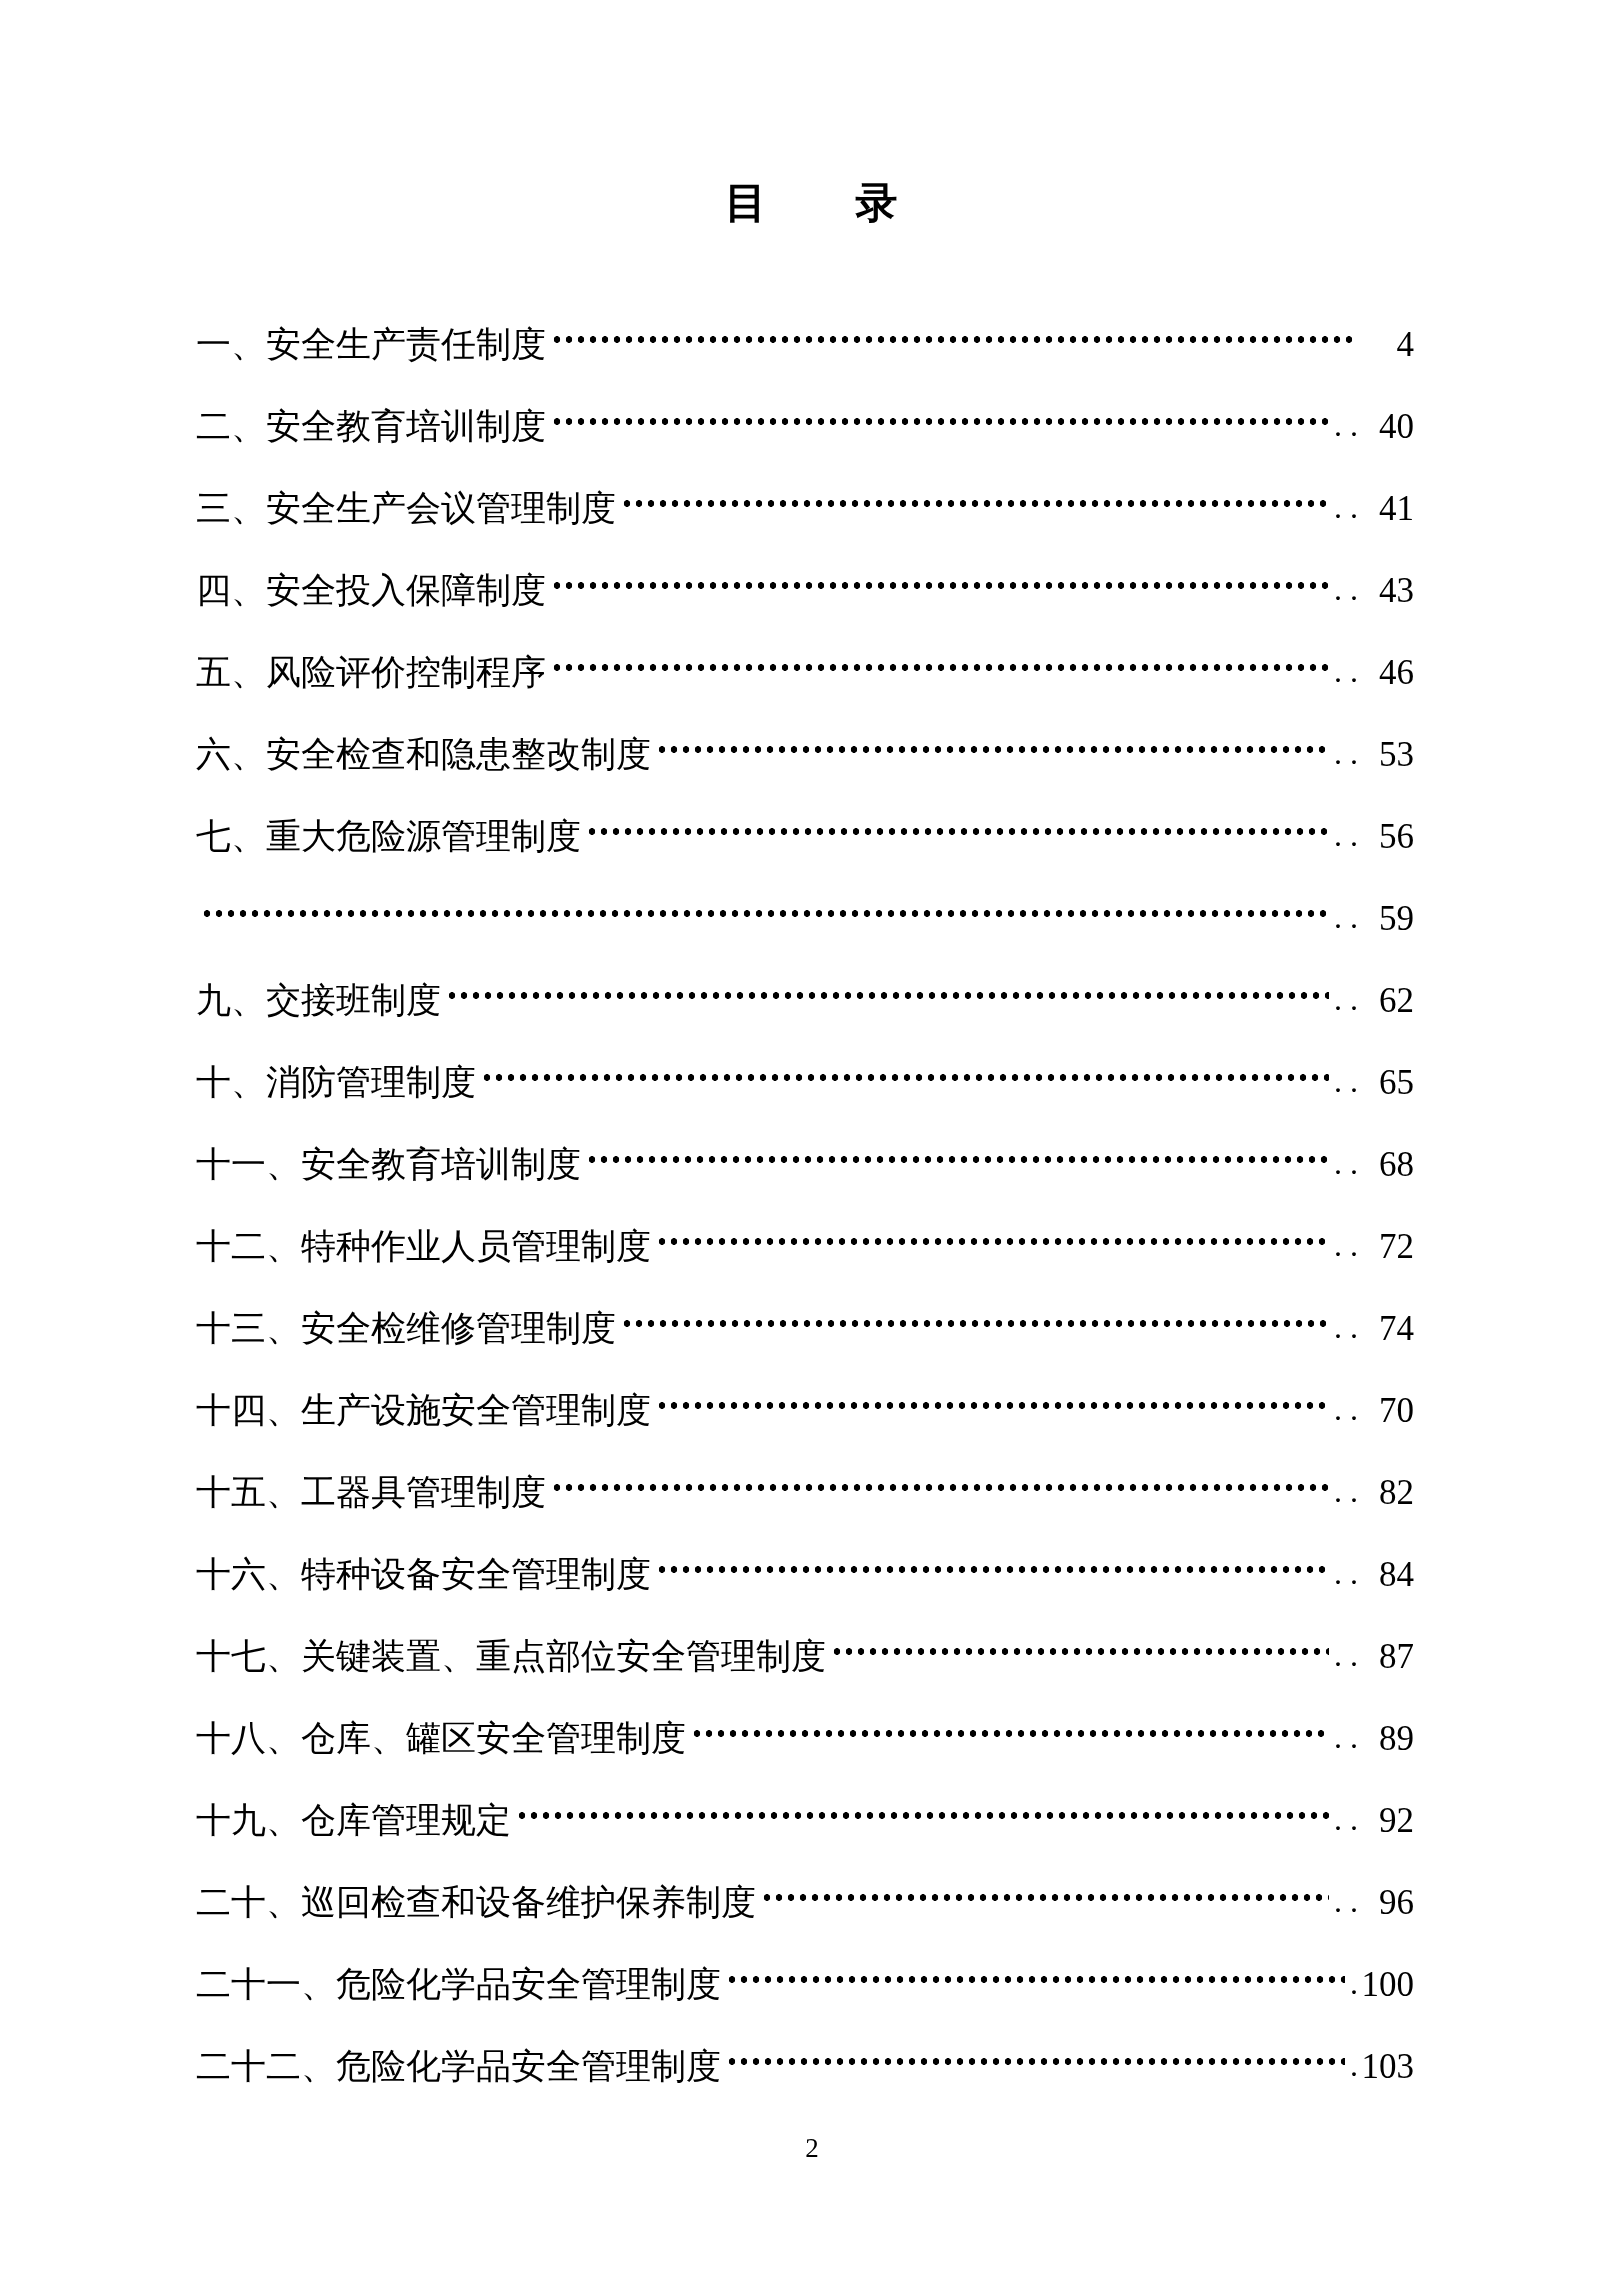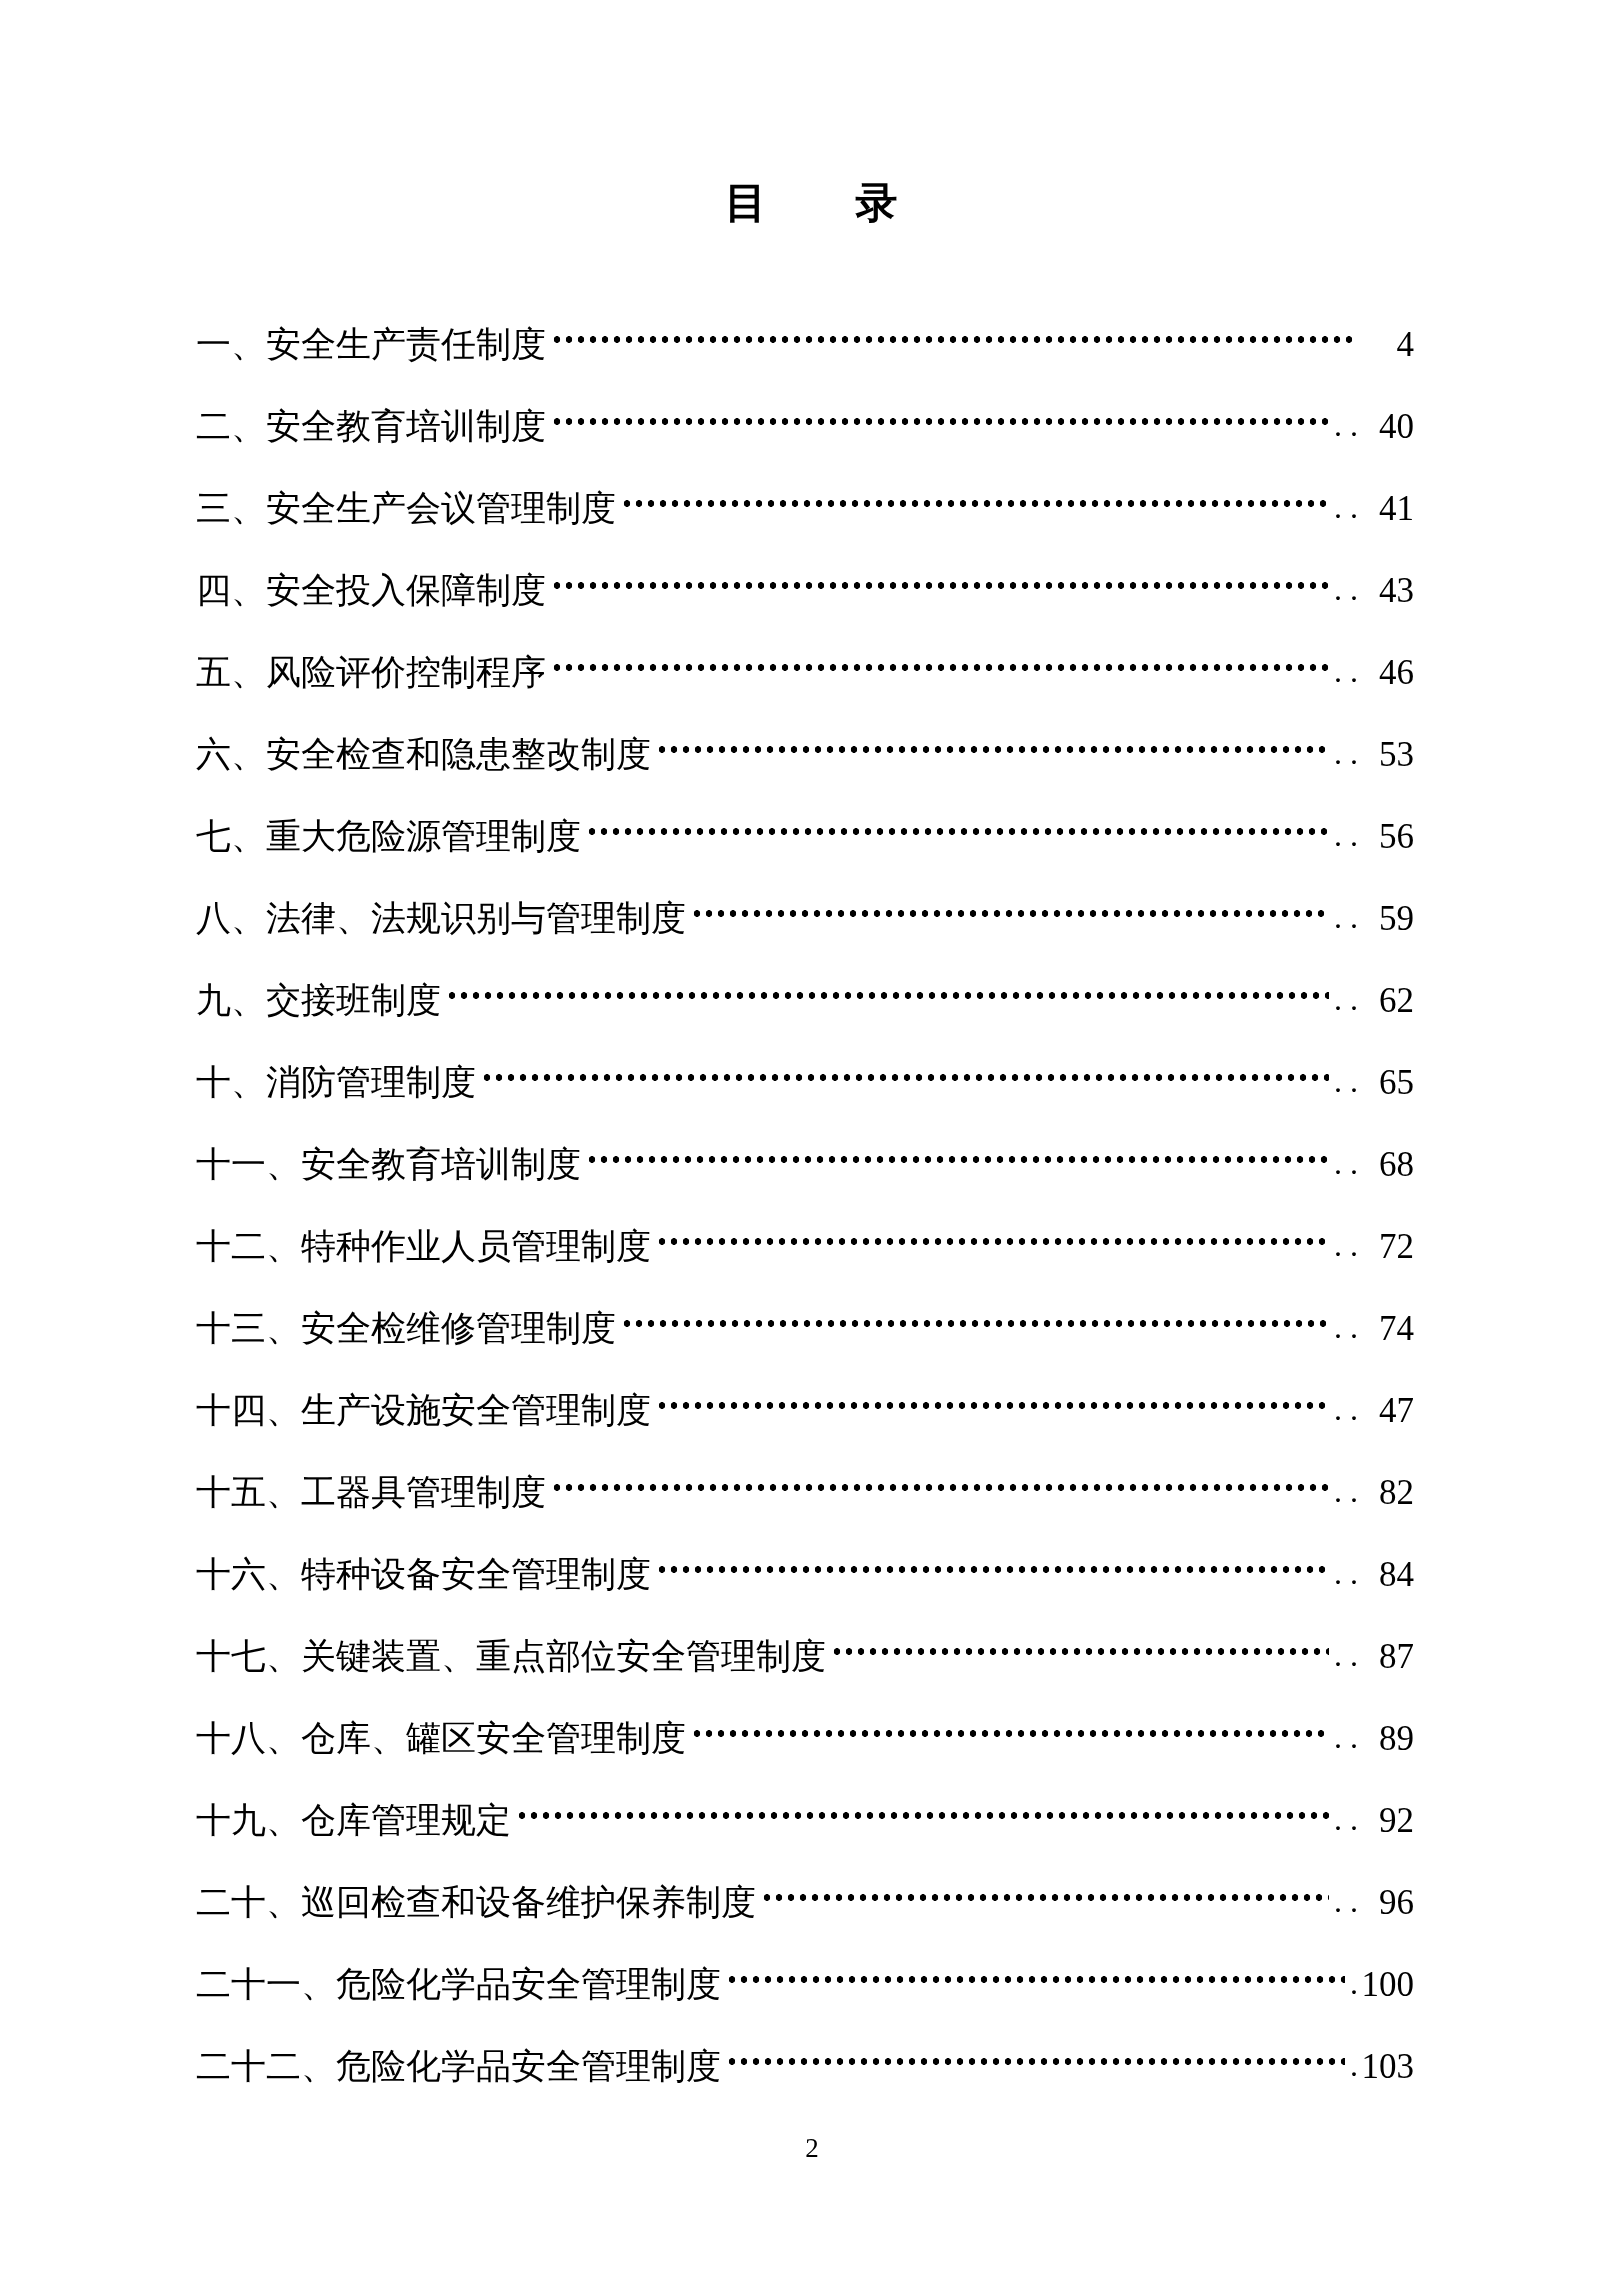--- a/index.html
+++ b/index.html
@@ -123,21 +123,20 @@
   </div>
 
   <div class="toc-row">
     <span class="toc-label">七、重大危险源管理制度</span>
     <span class="dot-leader"></span>
     <span class="toc-suffix">. .</span>
     <span class="toc-page">56</span>
   </div>
 
   <div class="toc-row">
-    <span class="toc-label">八、法律、法规识别与管理制度</span>
     <span class="dot-leader"></span>
     <span class="toc-suffix">. .</span>
     <span class="toc-page">59</span>
   </div>
 
   <div class="toc-row">
     <span class="toc-label">九、交接班制度</span>
     <span class="dot-leader"></span>
     <span class="toc-suffix">. .</span>
     <span class="toc-page">62</span>
@@ -168,21 +167,21 @@
     <span class="toc-label">十三、安全检维修管理制度</span>
     <span class="dot-leader"></span>
     <span class="toc-suffix">. .</span>
     <span class="toc-page">74</span>
   </div>
 
   <div class="toc-row">
     <span class="toc-label">十四、生产设施安全管理制度</span>
     <span class="dot-leader"></span>
     <span class="toc-suffix">. .</span>
-    <span class="toc-page">47</span>
+    <span class="toc-page">70</span>
   </div>
 
   <div class="toc-row">
     <span class="toc-label">十五、工器具管理制度</span>
     <span class="dot-leader"></span>
     <span class="toc-suffix">. .</span>
     <span class="toc-page">82</span>
   </div>
 
   <div class="toc-row">

